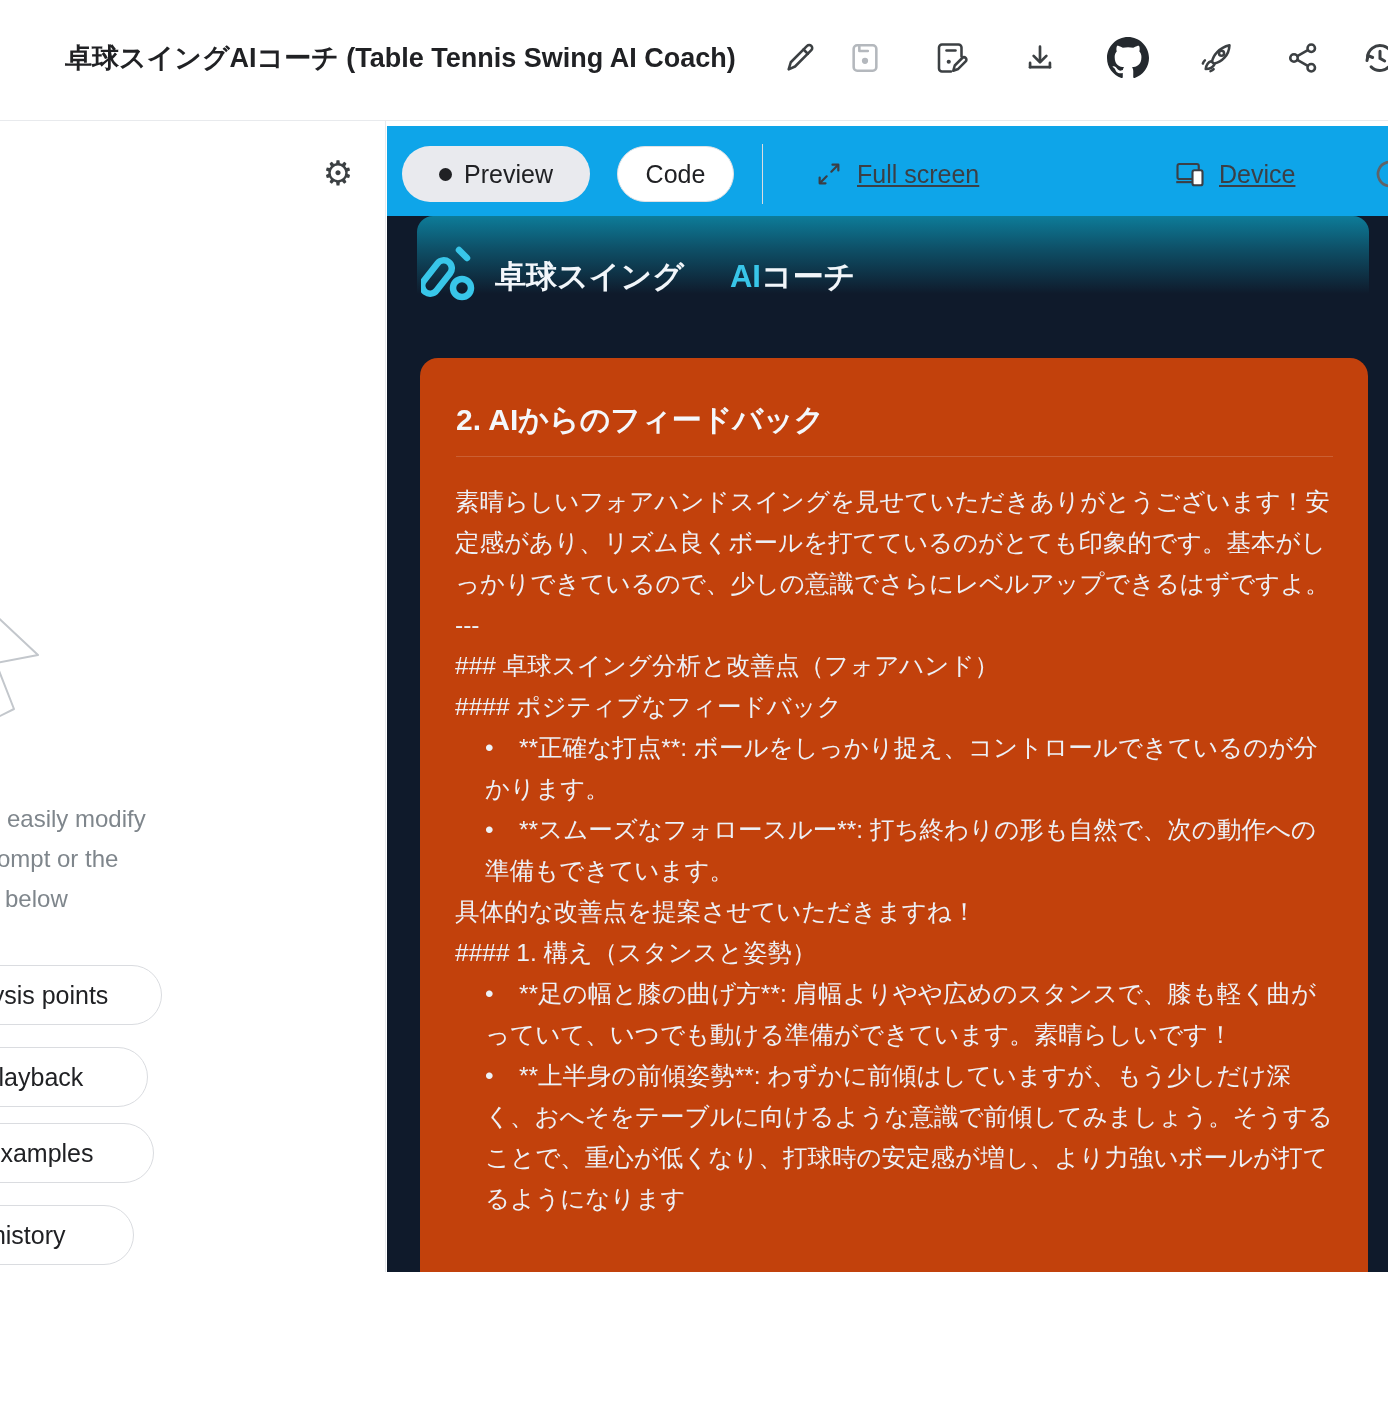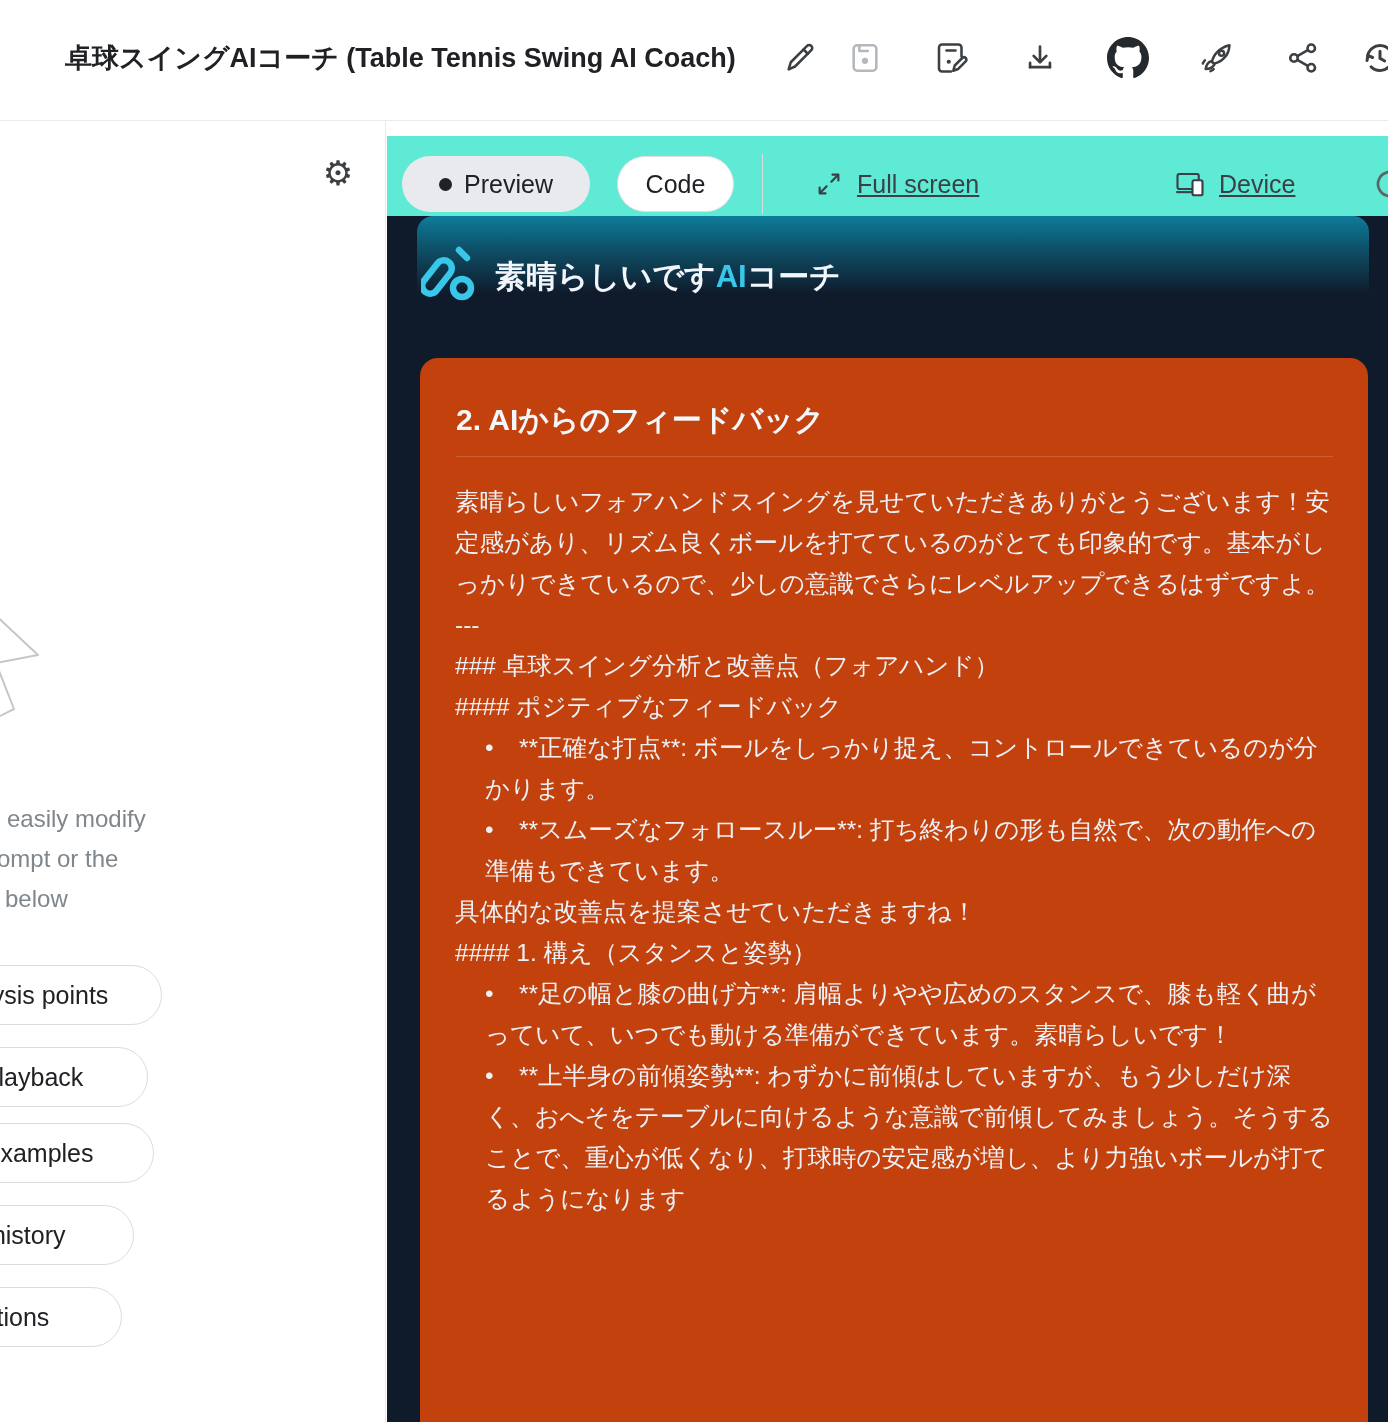--- a/index.html
+++ b/index.html
@@ -1,18 +1,18 @@
 <!DOCTYPE html>
 <html><head>
 <meta charset="utf-8">
 <style>
   * { margin:0; padding:0; box-sizing:border-box; }
   html,body { width:1388px; height:1422px; }
   body { font-family:"Liberation Sans", sans-serif; background:#ffffff; }
-  .screen { position:relative; width:1388px; height:1422px; overflow:hidden; background:#ffffff; }
+  .screen { position:relative; width:1388px; height:1272px; overflow:hidden; background:#ffffff; }
 
   
   .titlebar { position:absolute; left:0; top:0; width:1388px; height:121px; background:#ffffff; border-bottom:1px solid #e8eaed; }
   .doc-title { position:absolute; left:65px; top:40px; font-size:27px; font-weight:700; color:#202124; white-space:nowrap; }
   .tb-icon { position:absolute; top:36px; width:44px; height:44px; display:flex; align-items:center; justify-content:center; cursor:pointer; }
   .tb-icon svg { display:block; }
 
   
   .left-panel { position:absolute; left:0; top:121px; width:386px; height:1301px; background:#ffffff; border-right:1px solid #e8eaed; overflow:hidden; }
   .gear { position:absolute; left:318px; top:32px; width:40px; height:40px; font-size:34px; color:#3c4043; font-family:"DejaVu Sans", sans-serif; display:flex; align-items:center; justify-content:center; cursor:pointer; }
@@ -24,39 +24,39 @@
   .chips { position:absolute; left:0; top:0; width:386px; height:100%; }
   .chip { position:absolute; height:60px; border:1.5px solid #dadce0; border-radius:30px; background:#ffffff;
           display:flex; align-items:center; justify-content:center; font-size:25px; color:#202124; cursor:pointer; white-space:nowrap; }
   .chip.c0 { left:-62px;  top:844px;  width:224px; }
   .chip.c1 { left:-80px;  top:926px;  width:228px; }
   .chip.c2 { left:-74px;  top:1002px; width:228px; }
   .chip.c3 { left:-96px;  top:1084px; width:230px; }
   .chip.c4 { left:-104px; top:1166px; width:226px; }
 
   
-  .pv-toolbar { position:absolute; left:387px; top:136px; width:1001px; height:95px; background:#5eead4; }
+  .pv-toolbar { position:absolute; left:387px; top:126px; width:1001px; height:95px; background:#0ea5e9; }
   .tab-pill { position:absolute; top:20px; height:56px; border-radius:28px; display:flex; align-items:center; justify-content:center; gap:12px; font-size:25px; color:#202124; cursor:pointer; }
   .tab-preview { left:15px; width:188px; background:#e9eaee; }
   .tab-preview .dot { width:13px; height:13px; border-radius:50%; background:#202124; }
   .tab-code { left:230px; width:117px; background:#ffffff; border:1.5px solid #dfe1e5; }
   .vdiv { position:absolute; left:375px; top:18px; width:1px; height:60px; background:#dadce0; }
   .tool-btn { position:absolute; top:20px; height:56px; display:flex; align-items:center; gap:14px; font-size:25px; color:#3b3f46; cursor:pointer;text-decoration:underline; }
   .btn-fullscreen { left:428px; }
   .btn-device { left:788px; }
   .partial-refresh { position:absolute; left:985px; top:30px; width:36px; height:36px; }
 
   
   .preview { position:absolute; left:387px; top:216px; width:1001px; height:1206px; background:#0f1a2b; overflow:hidden; }
   .glow { position:absolute; left:30px; top:0; width:952px; height:82px; border-radius:16px 16px 0 0;
           background:linear-gradient(180deg, #0d7c99 0%, rgba(13,124,153,0.55) 40%, rgba(15,26,43,0) 95%); }
   .app-header { position:absolute; left:0; top:0; width:1001px; height:118px; }
   .app-logo { position:absolute; left:34px; top:26px; }
   .app-title { position:absolute; left:108px; top:40px; font-size:31px; font-weight:700; color:#f2f6fa; white-space:nowrap; }
-  .app-title .accent { color:#38c6e9; }
+  .app-title .accent { color:#38c6e9;margin-left:46px; }
 
   .card { position:absolute; left:33px; top:121px; width:948px; height:1085px; background:#c2410c; border-radius:18px 18px 0 0;margin-top:21px; }
   .card-title { position:absolute; left:36px; top:42px; font-size:30px; font-weight:700; color:#f4f7fb; }
   .card-divider { position:absolute; left:36px; top:98px; width:877px; height:1px; background:rgba(255,255,255,0.16); }
   .card-content { position:absolute; left:35px; top:123px; width:880px; font-size:24.5px; font-weight:500; line-height:41px; color:#edf1f7; }
   .block { margin:0; }
   .block.li { padding-left:30px; }
   .block.li .bullet { display:inline-block; width:34px; }
 
   [data-interactable="true"] { cursor:pointer; }
@@ -188,21 +188,21 @@
     <div class="glow" data-interactable="false"></div>
 
     <div class="app-header" data-interactable="false">
       <div class="app-logo" data-interactable="false">
         <svg width="60" height="66" viewBox="0 0 60 66" fill="none" stroke="#38c6e9" stroke-width="6.5" stroke-linecap="round" stroke-linejoin="round">
           <rect x="8" y="16" width="16" height="38" rx="8" transform="rotate(38 16 35)"></rect>
           <path d="M38 8l8 8"></path>
           <circle cx="41" cy="46" r="9"></circle>
         </svg>
       </div>
-      <div class="app-title" data-interactable="false"><span>素晴らしいです</span><span class="accent">AI</span><span>コーチ</span></div>
+      <div class="app-title" data-interactable="false"><span>卓球スイング</span><span class="accent">AI</span><span>コーチ</span></div>
     </div>
 
     <div class="card" data-interactable="false">
       <div class="card-title" data-interactable="false">2. AIからのフィードバック</div>
       <div class="card-divider" data-interactable="false"></div>
       <div class="card-content" id="card-content" data-interactable="false">
           <div class="block p" data-interactable="false">素晴らしいフォアハンドスイングを見せていただきありがとうございます！安定感があり、リズム良くボールを打てているのがとても印象的です。基本がしっかりできているので、少しの意識でさらにレベルアップできるはずですよ。</div>
           <div class="block p" data-interactable="false">---</div>
           <div class="block p" data-interactable="false">### 卓球スイング分析と改善点（フォアハンド）</div>
           <div class="block p" data-interactable="false">#### ポジティブなフィードバック</div>

